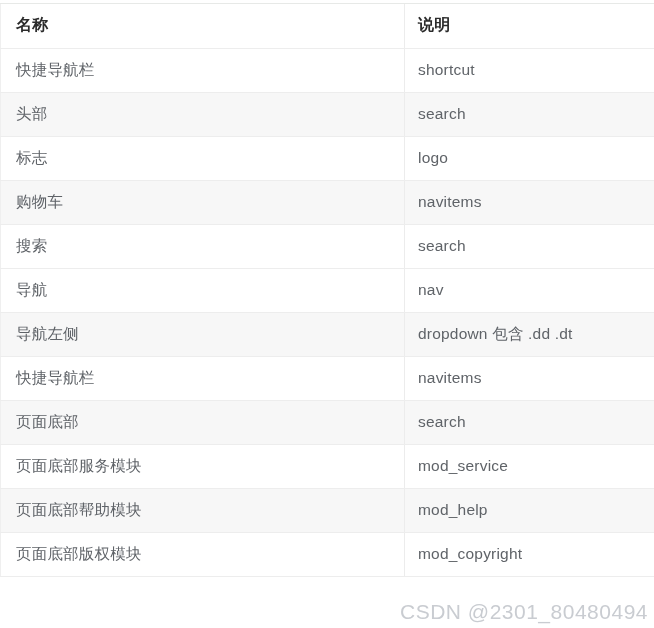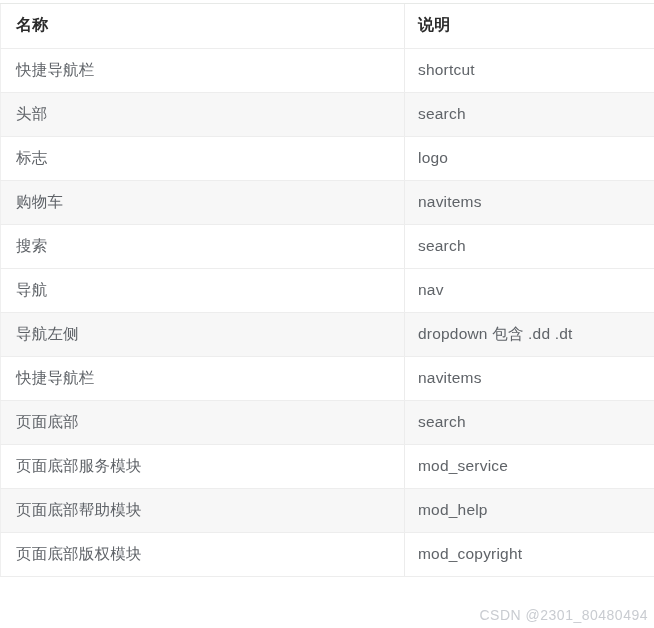--- a/index.html
+++ b/index.html
@@ -88,21 +88,21 @@
     margin-top: 36px;
   }
 
   table.spec-table tbody tr.odd  td { background: #ffffff; }
   table.spec-table tbody tr.even td { background: #f7f7f7; }
 
   .watermark {
     position: absolute;
     right: 6px;
     bottom: 6px;
-    font-size: 14px;
+    font-size: 21px;
     line-height: 1;
     color: #c9ccd1;
     letter-spacing: 0.5px;
     white-space: nowrap;
     pointer-events: none;
     font-family: "Liberation Sans", "DejaVu Sans", sans-serif;
   }
 </style>
 </head>
 <body>

